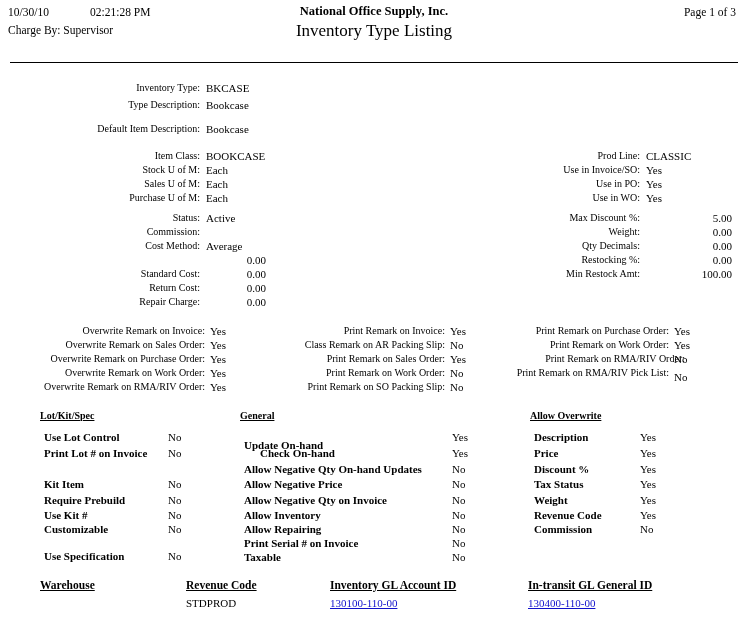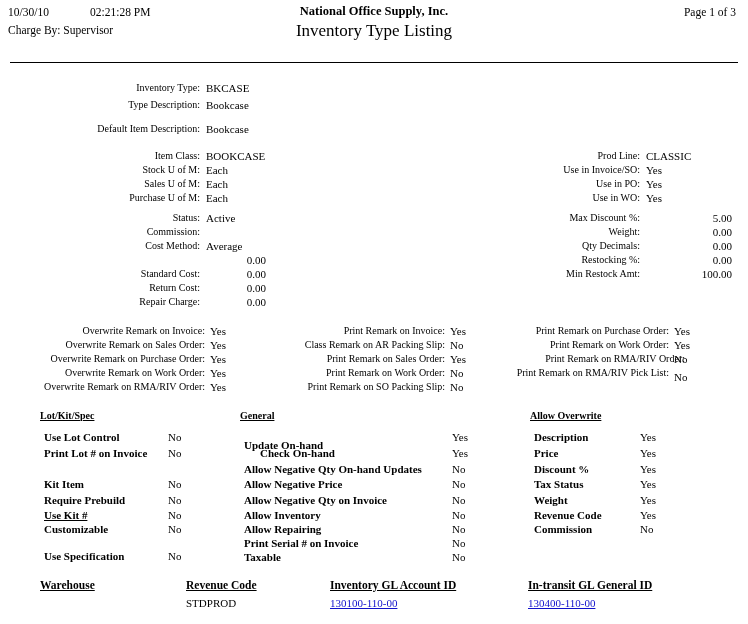--- a/index.html
+++ b/index.html
@@ -266,21 +266,21 @@
 
   <div class="item-lbl" style="left:44px; top:447px;">Print Lot # on Invoice</div>
   <div class="item-val" style="left:168px; top:447px;">No</div>
 
   <div class="item-lbl" style="left:44px; top:478px;">Kit Item</div>
   <div class="item-val" style="left:168px; top:478px;">No</div>
 
   <div class="item-lbl" style="left:44px; top:494px;">Require Prebuild</div>
   <div class="item-val" style="left:168px; top:494px;">No</div>
 
-  <div class="item-lbl" style="left:44px; top:509px;text-decoration:underline;">Use Kit #</div>
+  <div class="item-lbl" style="left:44px; top:509px;">Use Kit #</div>
   <div class="item-val" style="left:168px; top:509px;">No</div>
 
   <div class="item-lbl" style="left:44px; top:523px;">Customizable</div>
   <div class="item-val" style="left:168px; top:523px;">No</div>
 
   <div class="item-lbl" style="left:44px; top:550px;">Use Specification</div>
   <div class="item-val" style="left:168px; top:550px;">No</div>
 
   <div class="item-lbl" style="left:244px; top:431px;margin-top:8px;">Update On-hand</div>
   <div class="item-val" style="left:452px; top:431px;">Yes</div>

